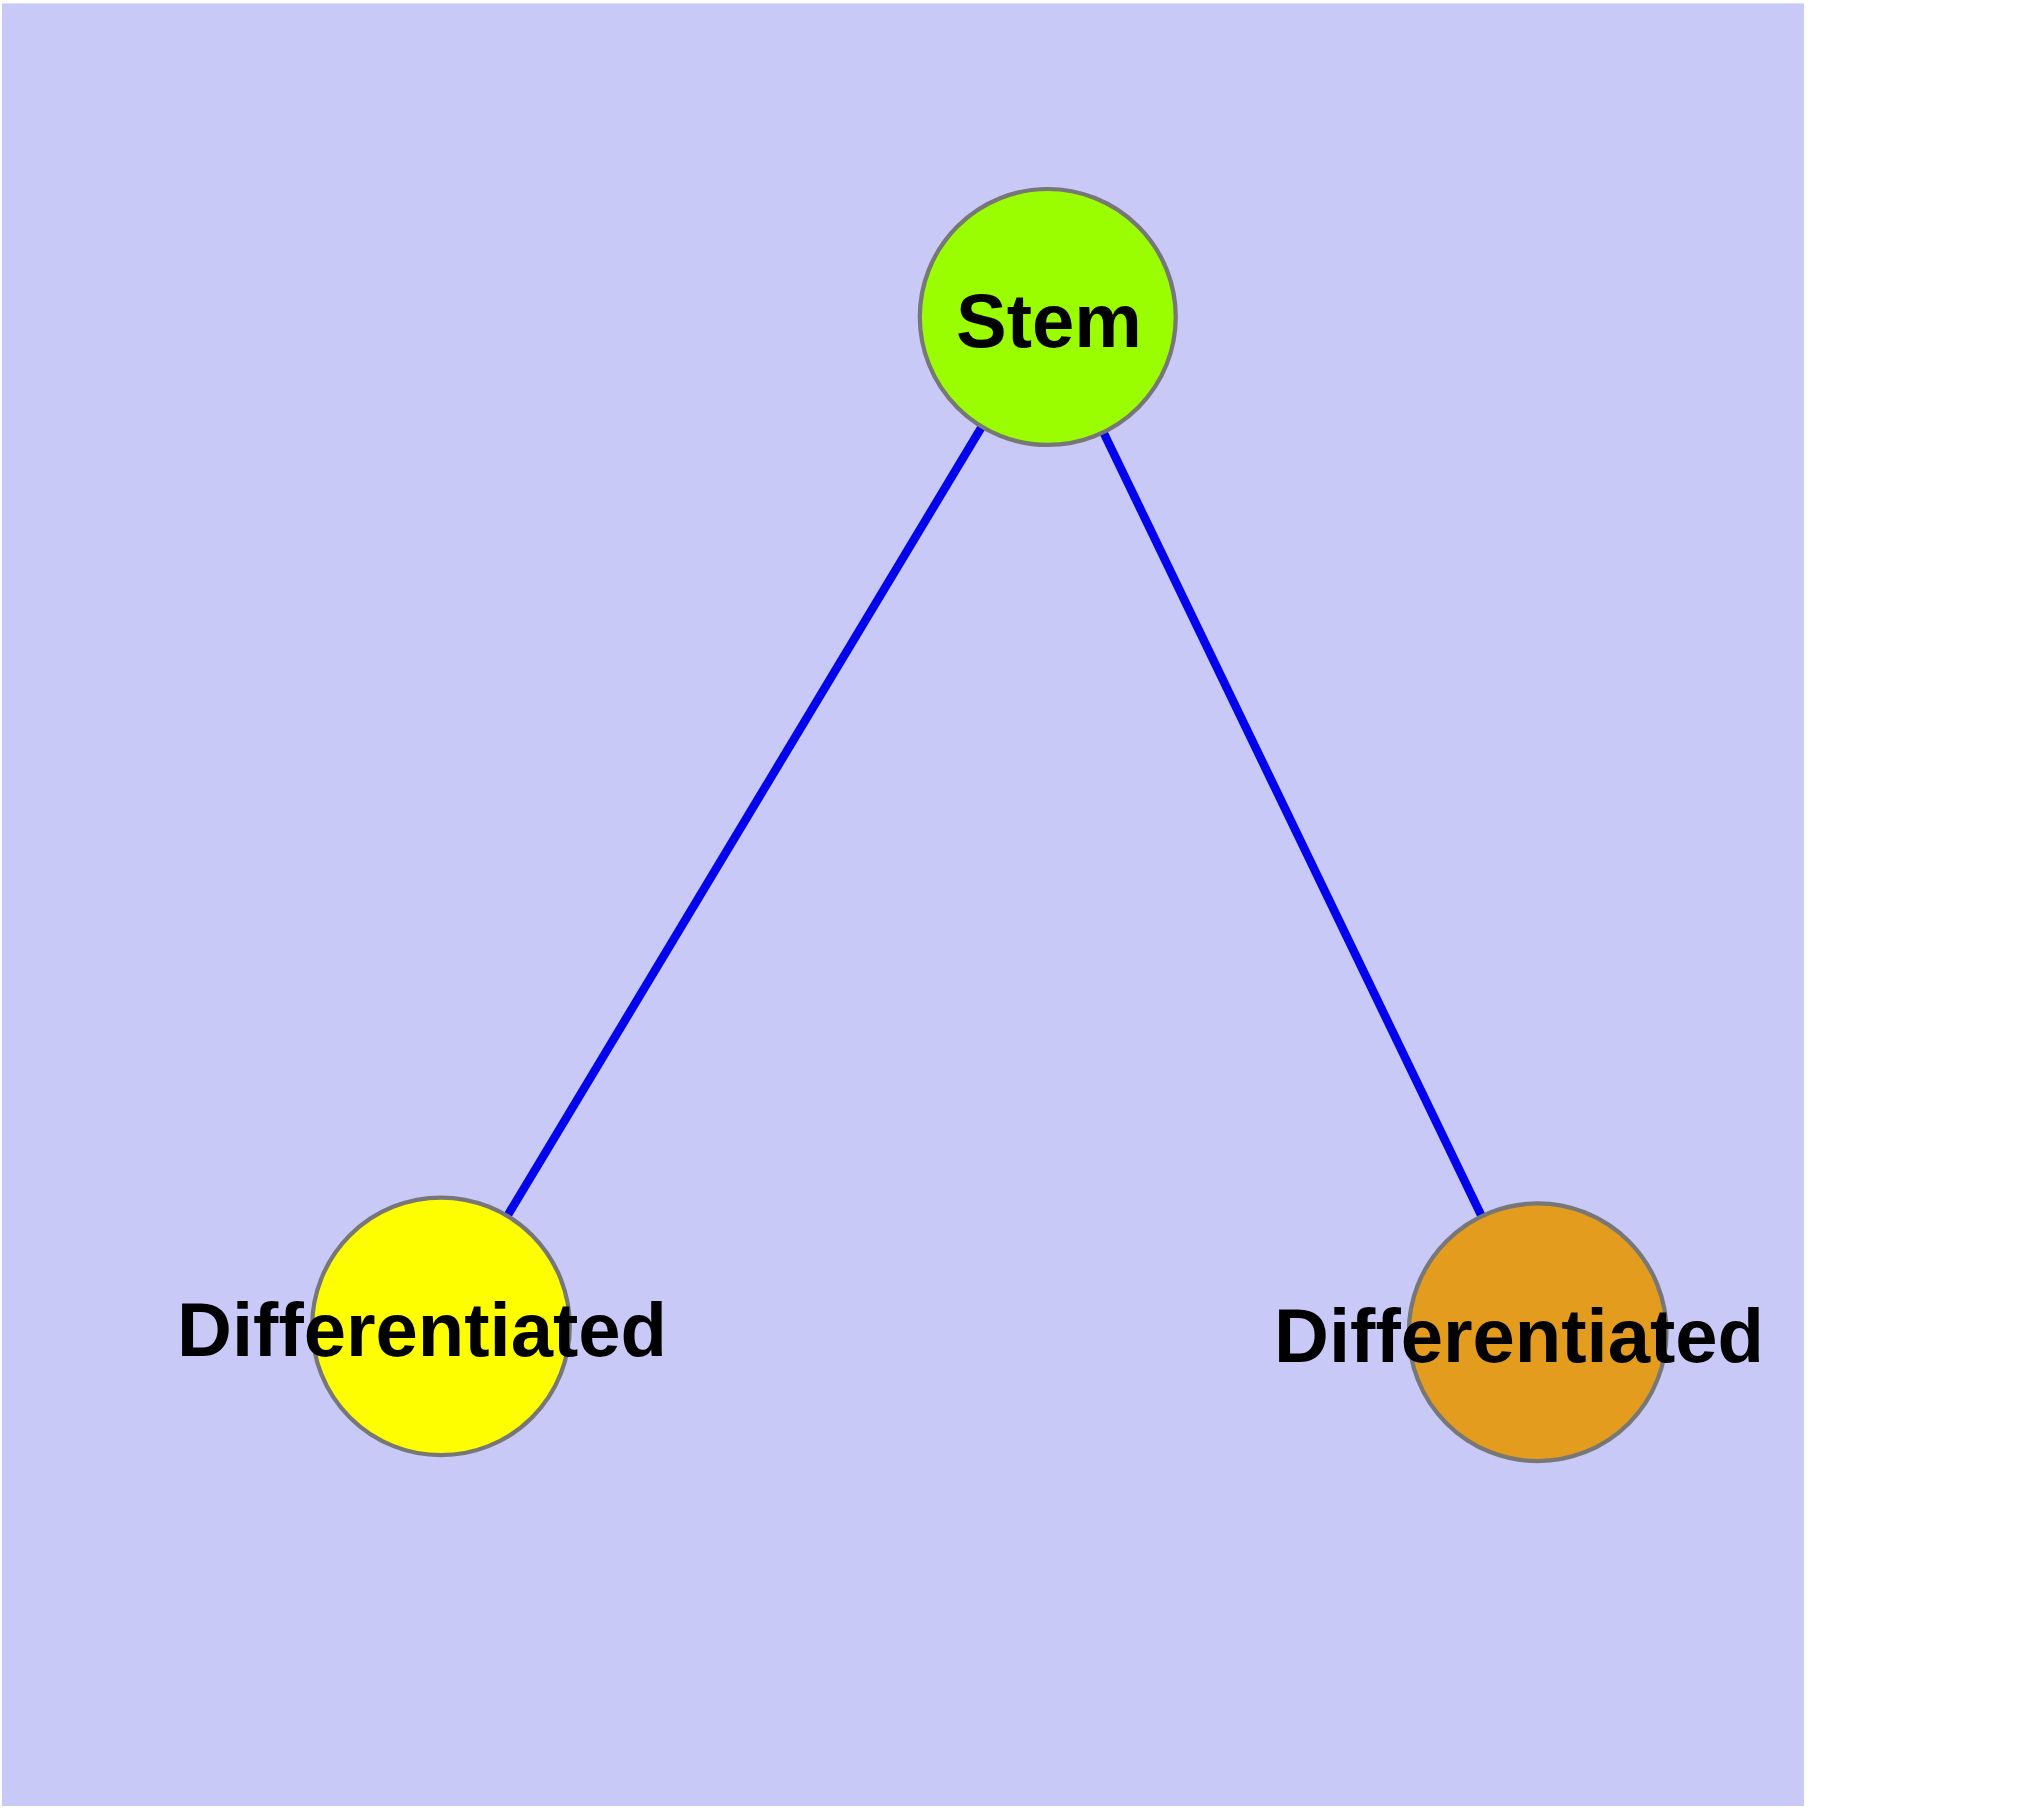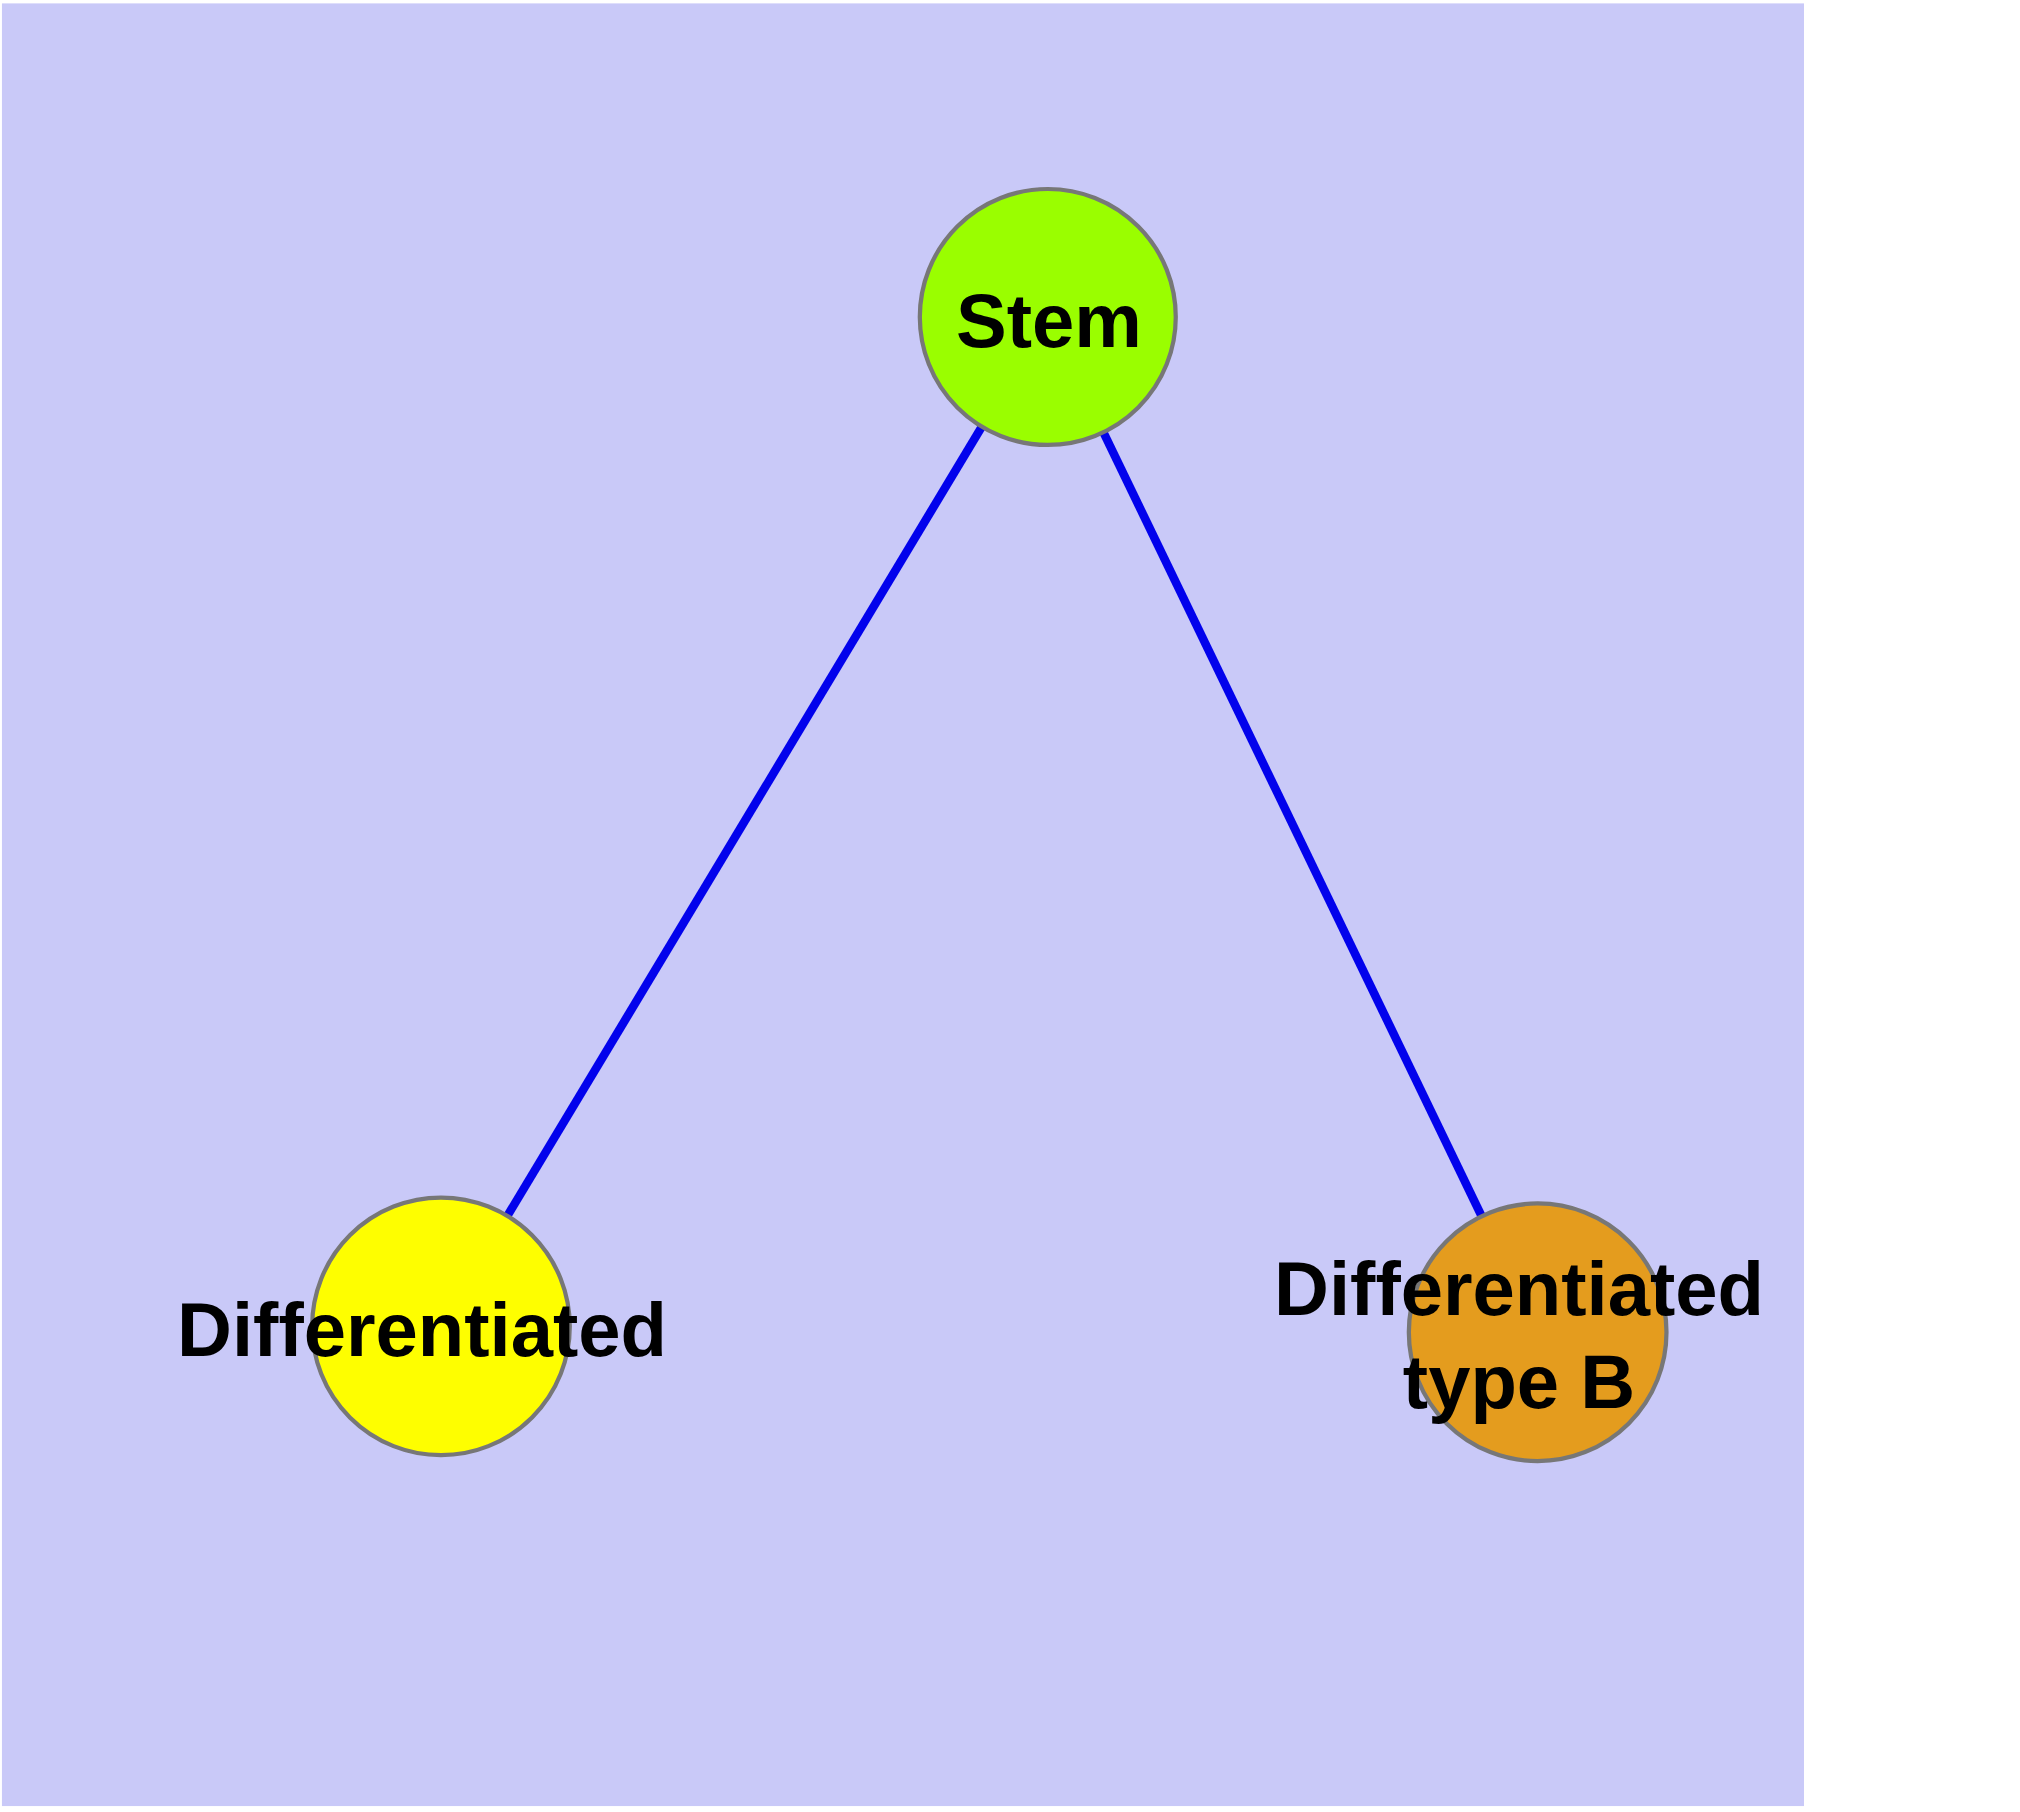--- a/index.html
+++ b/index.html
@@ -55,17 +55,16 @@
   <div class="node-label" style="left: 1049px; top: 320px; color: rgb(0, 0, 0);">
     <span class="label-line">Stem</span>
   </div>
 
   <div class="node-label" style="left: 422px; top: 1329px; color: rgb(0, 0, 0);">
     <span class="label-line">Differentiated</span>
   </div>
 
   <div class="node-label" style="left: 1519px; top: 1335px; color: rgb(0, 0, 0);">
     <span class="label-line">Differentiated</span>
-    <span class="label-line">type B</span>
   </div>
 
 </div>
 
 
 </body></html>

